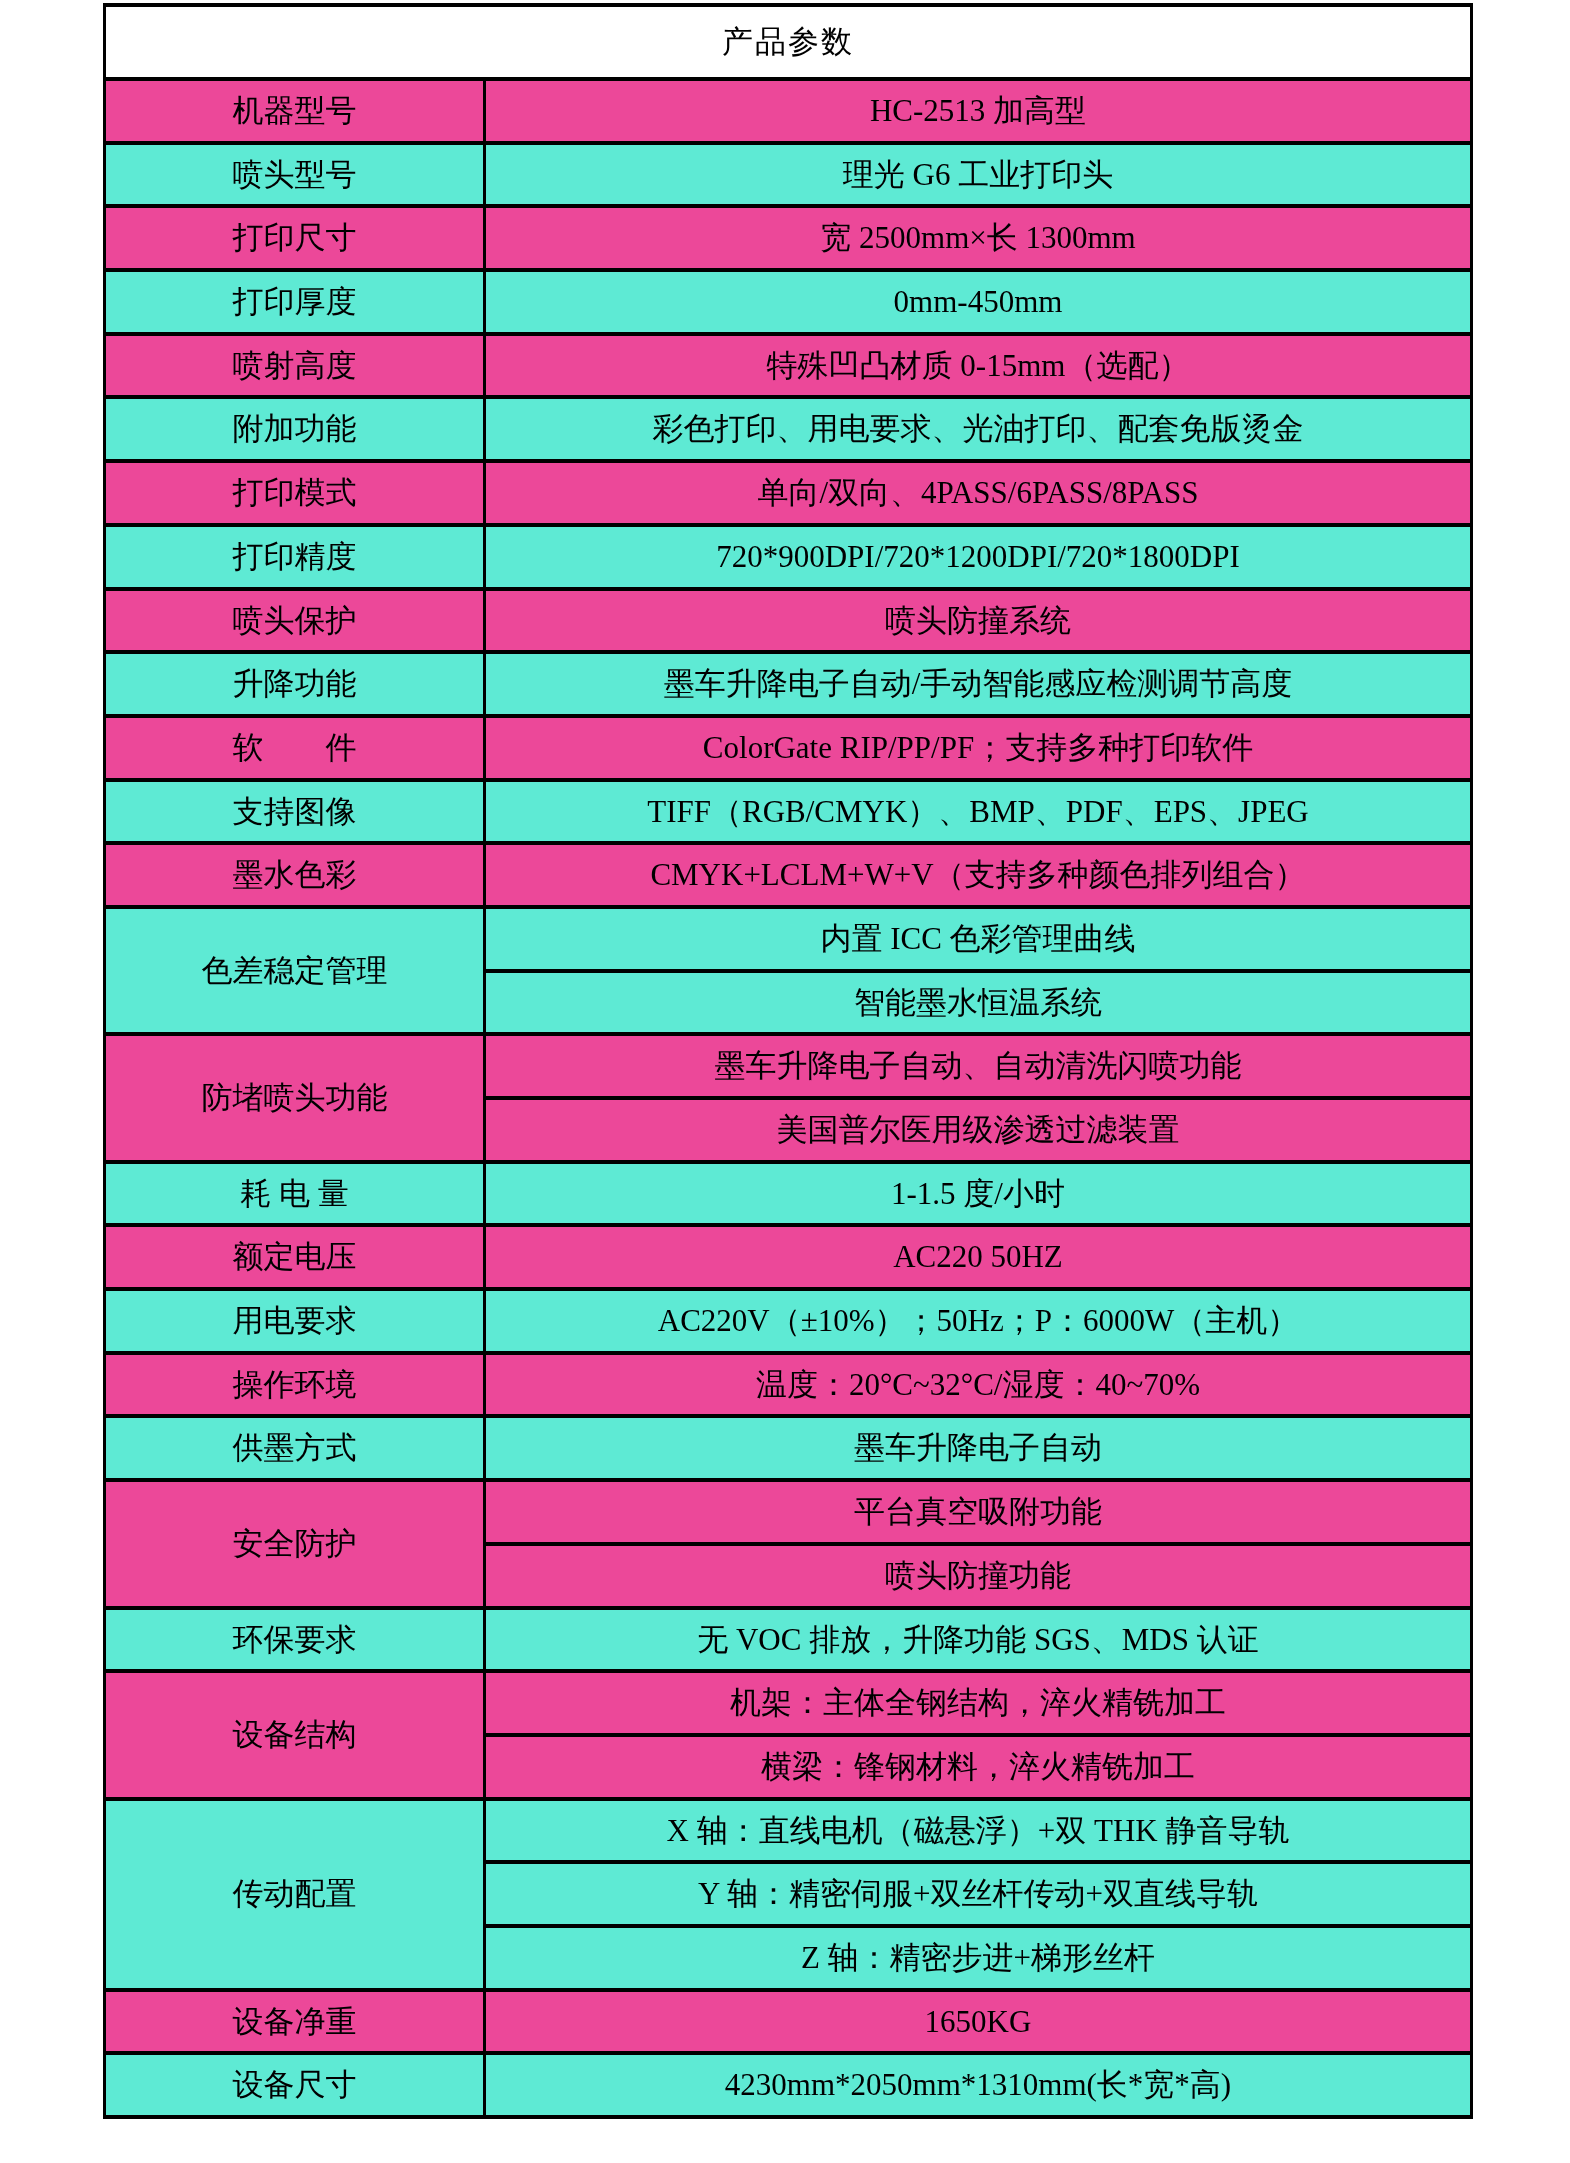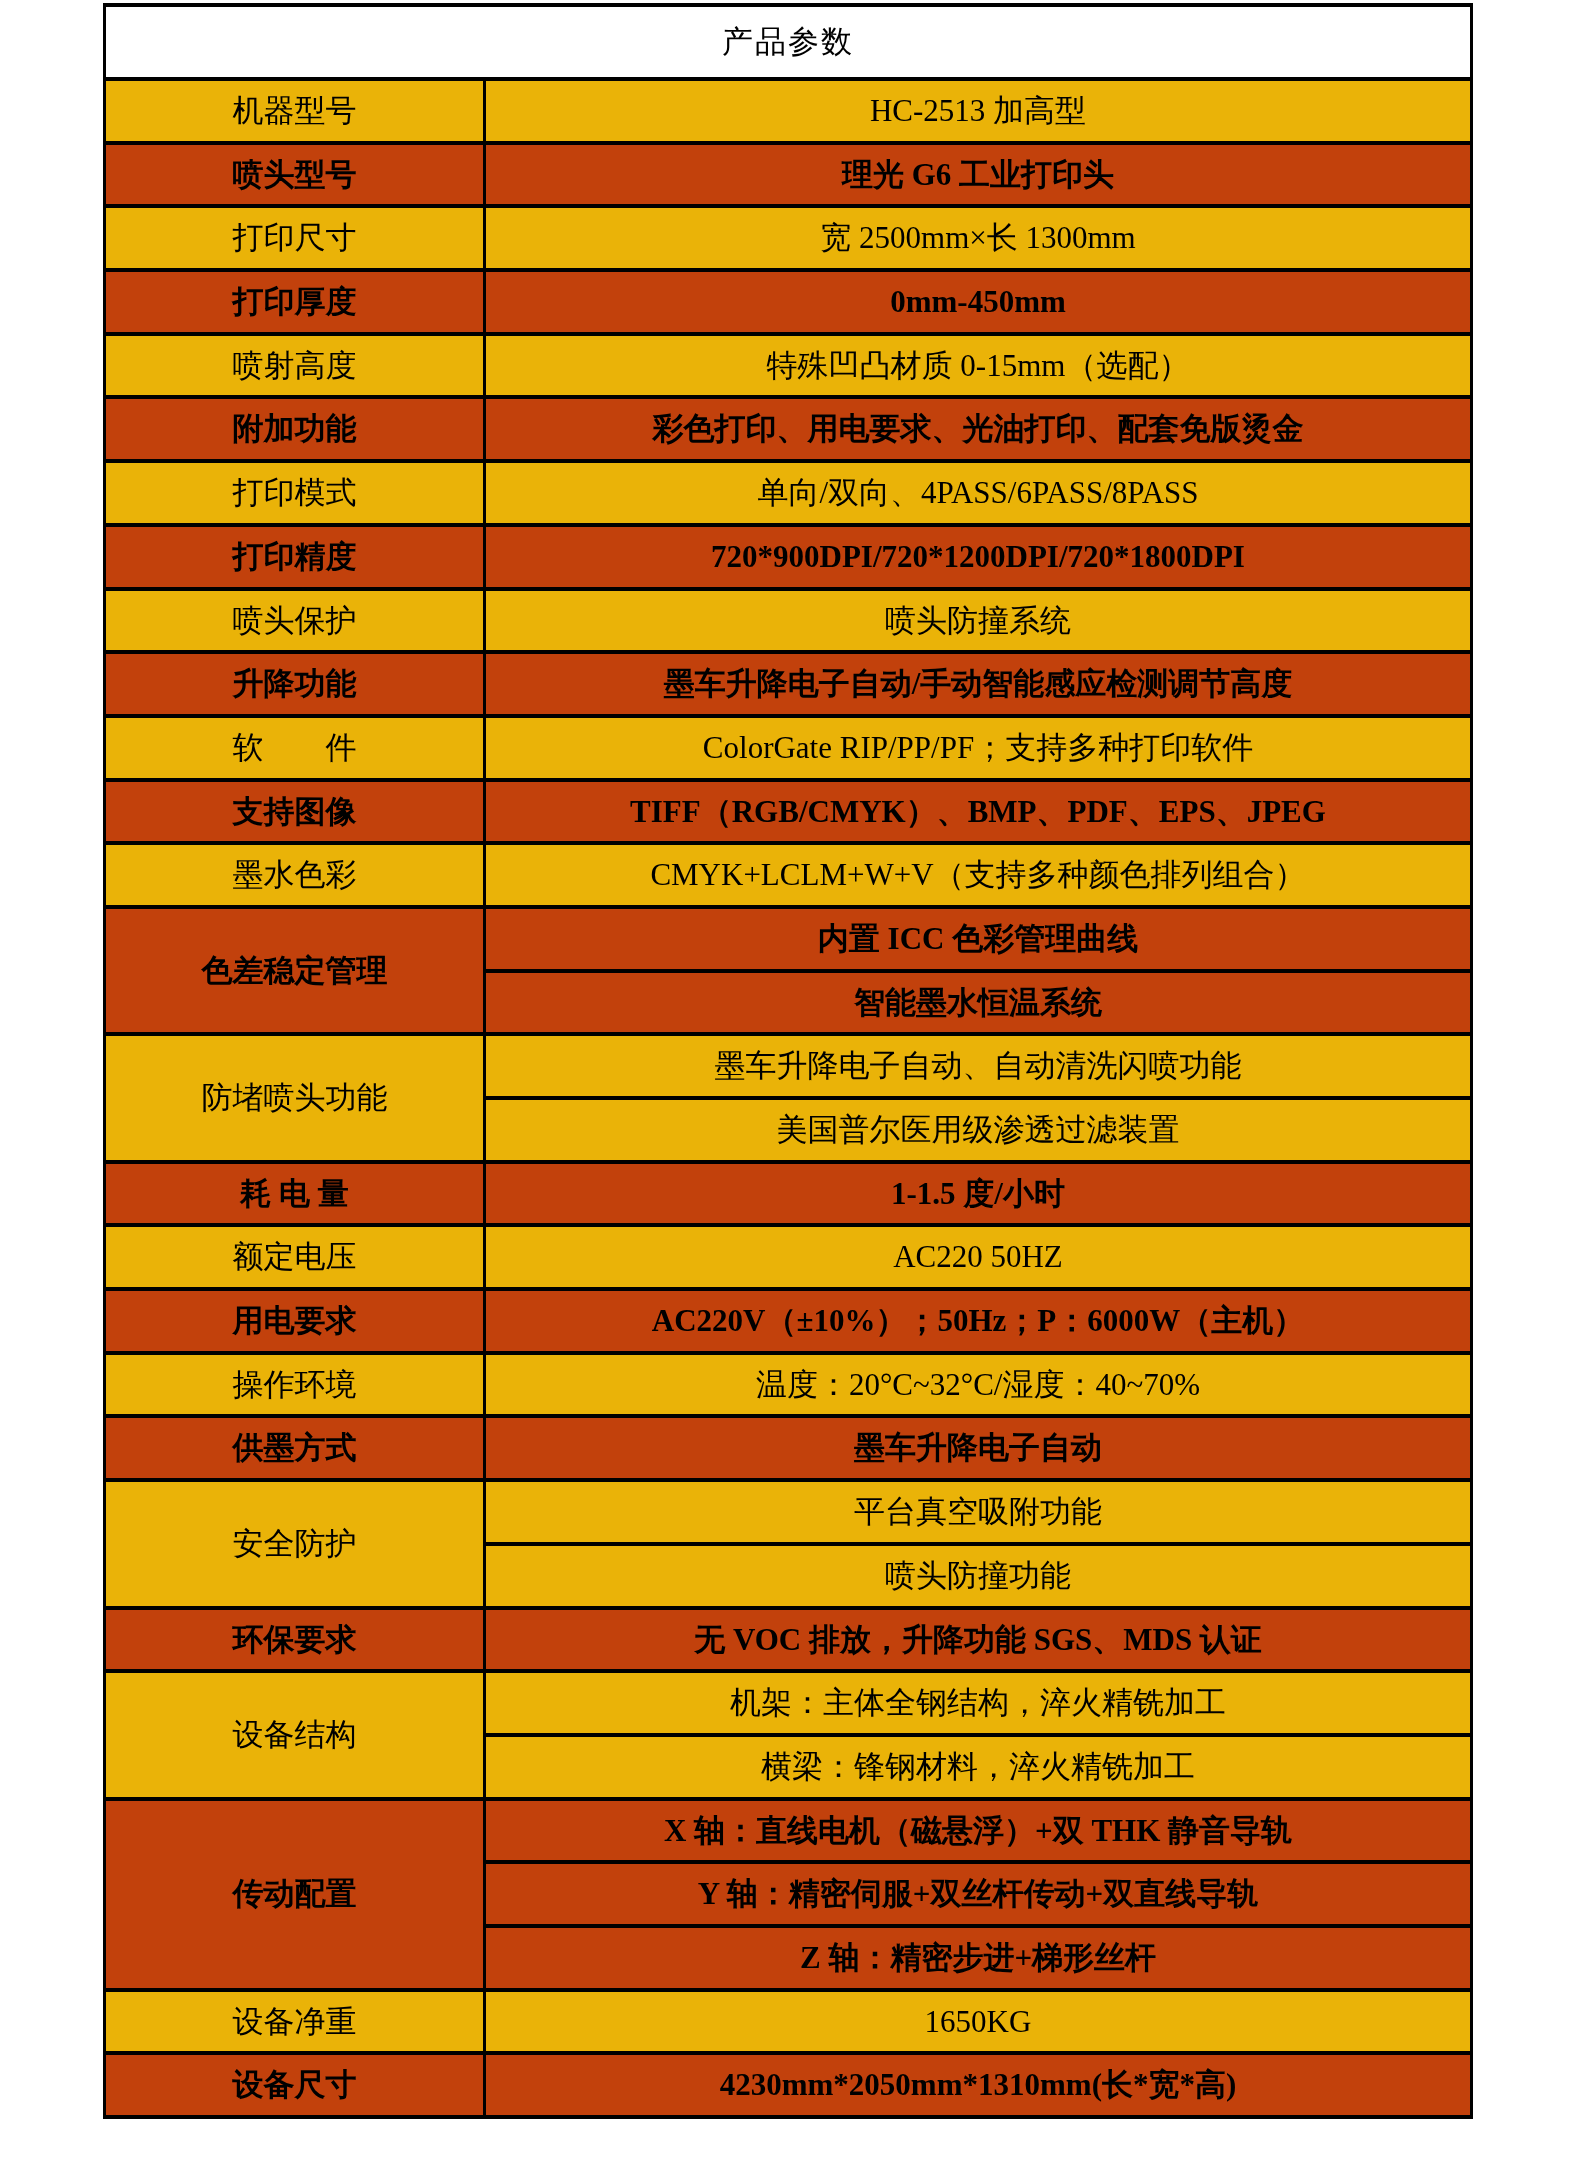--- a/index.html
+++ b/index.html
@@ -29,22 +29,22 @@
     overflow:hidden;
     white-space:nowrap;
   }
   td.title-cell{
     height:70px;
     font-size:33px;
     background:#ffffff;
     letter-spacing:2px;
   }
   tr.line{height:63.7px;}
-  .bg-gray{background:#eab308;}
-  .bg-white{background:#c2410c;font-weight:bold;}
+  .bg-gray{background:#ec4899;}
+  .bg-white{background:#5eead4;}
 </style>
 </head>
 <body>
 
 <div class="page">
   <table class="spec">
     <colgroup>
       <col style="width:380px">
       <col style="width:987px">
     </colgroup>

